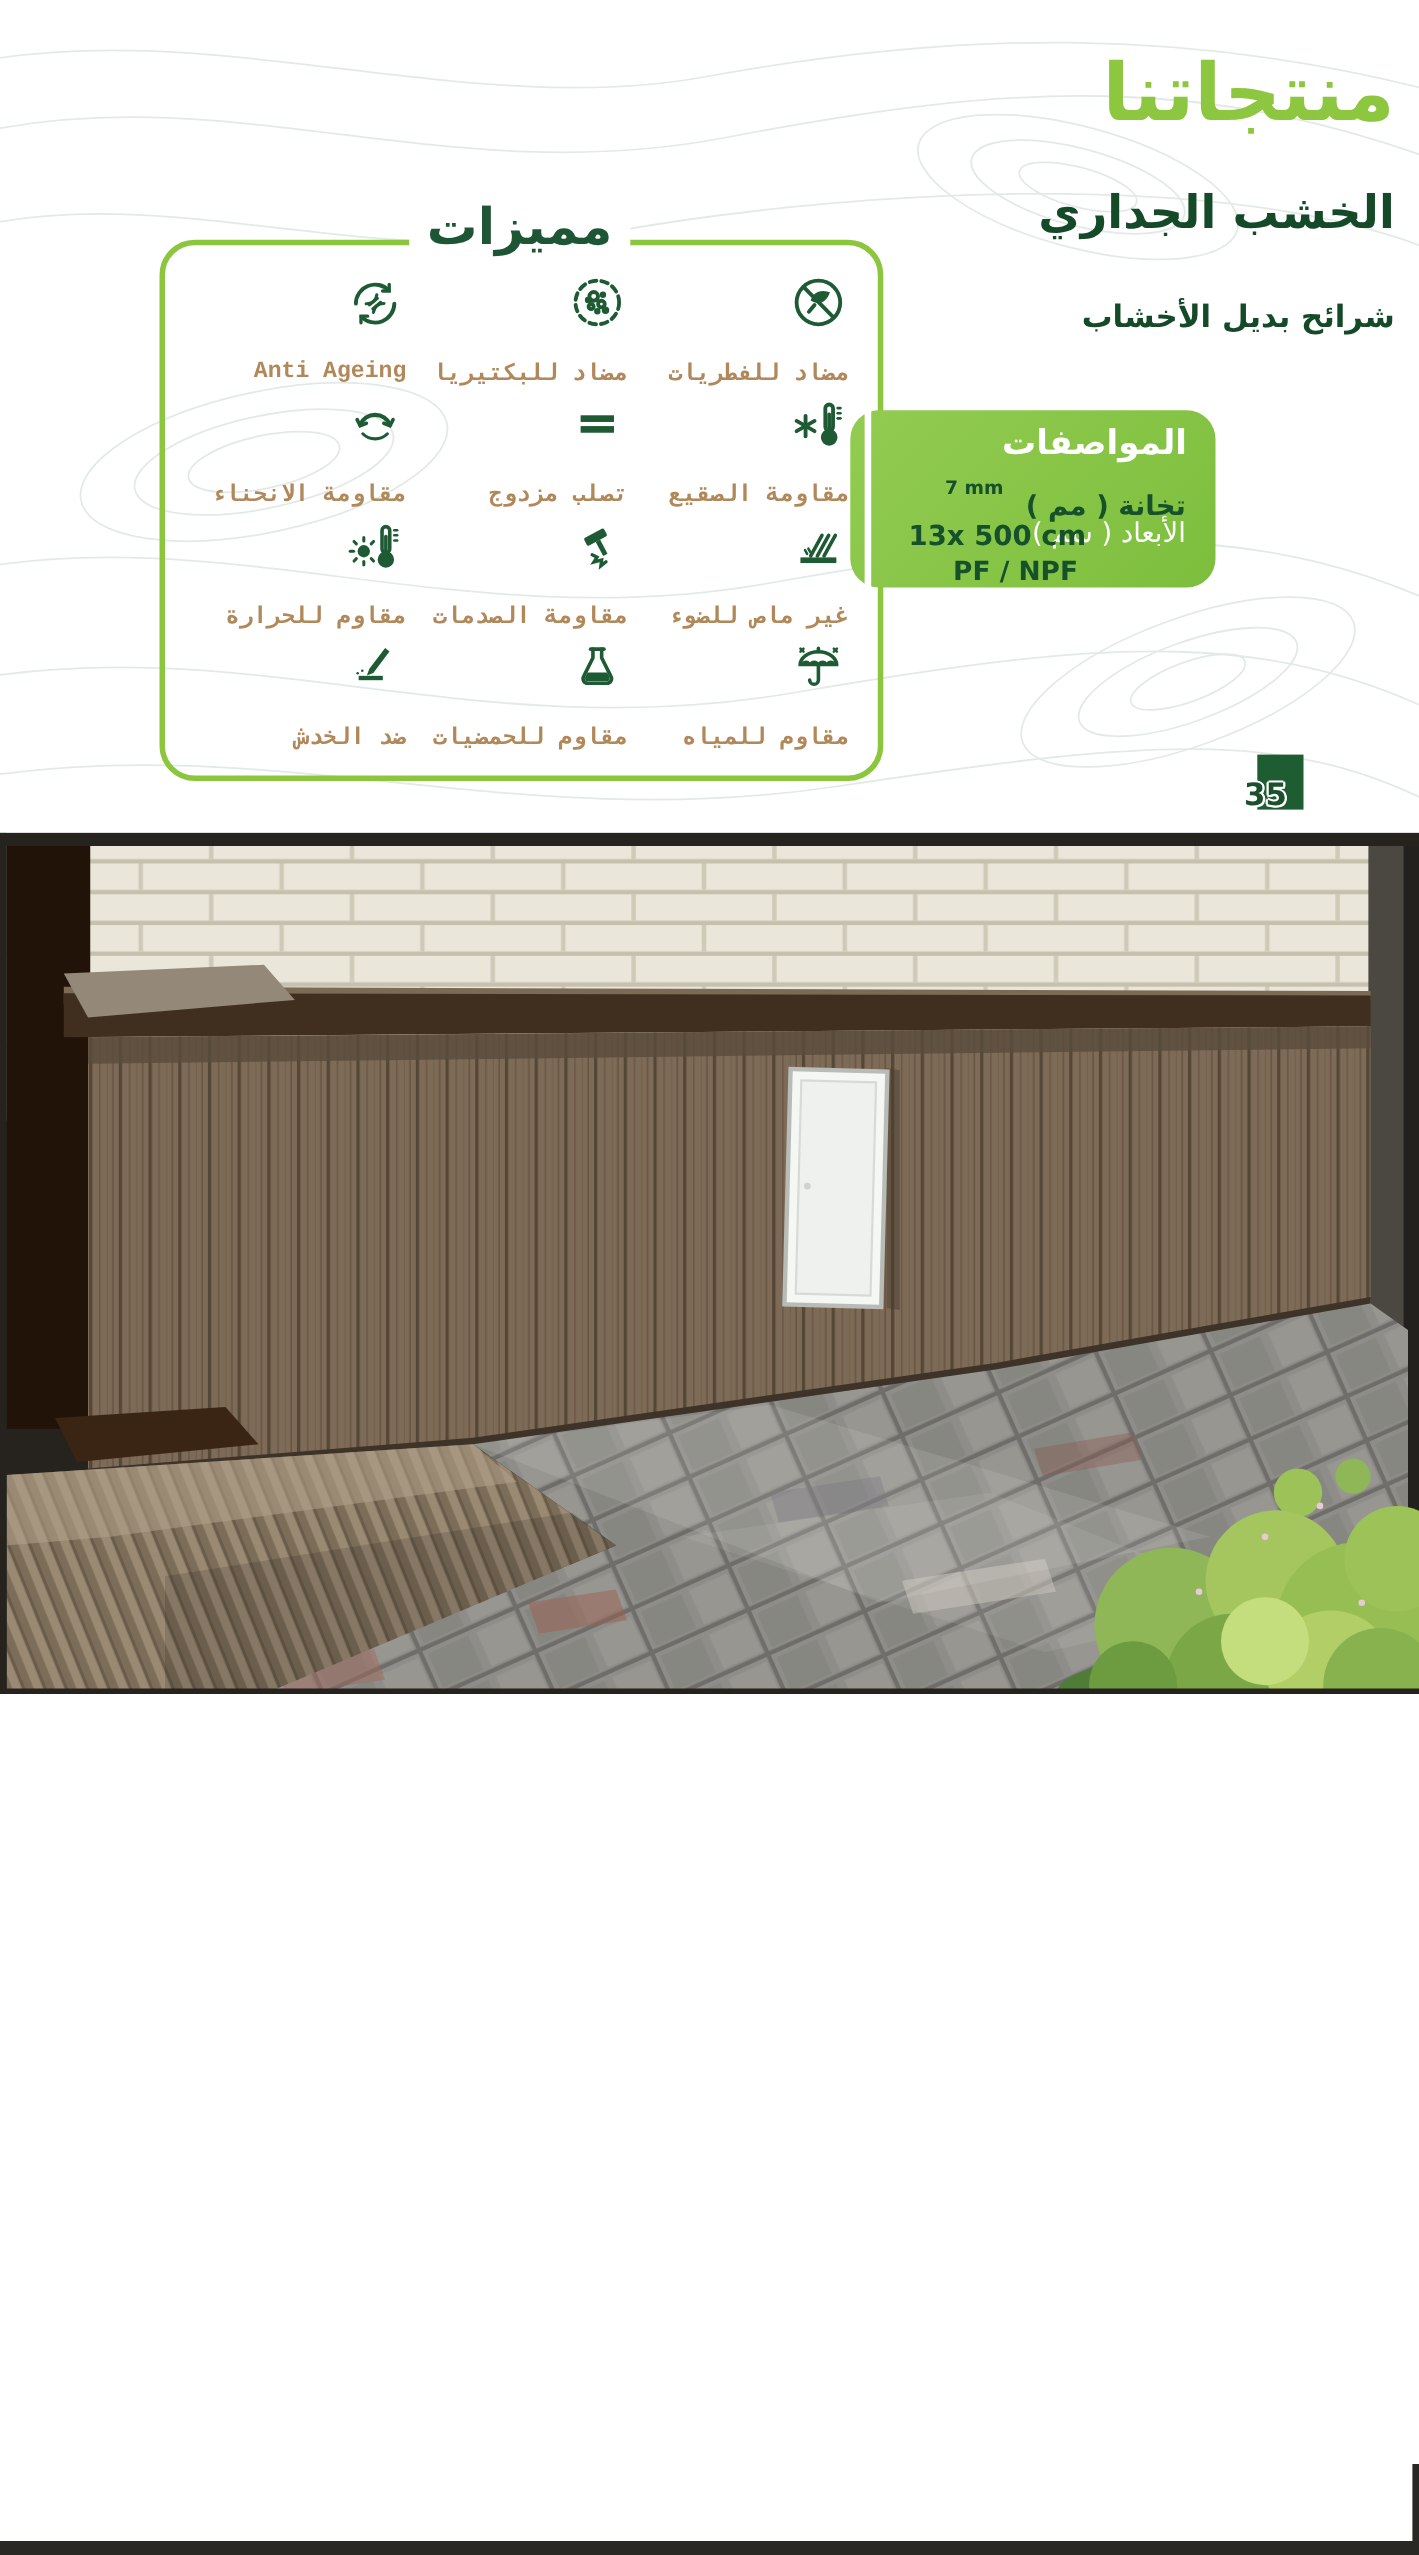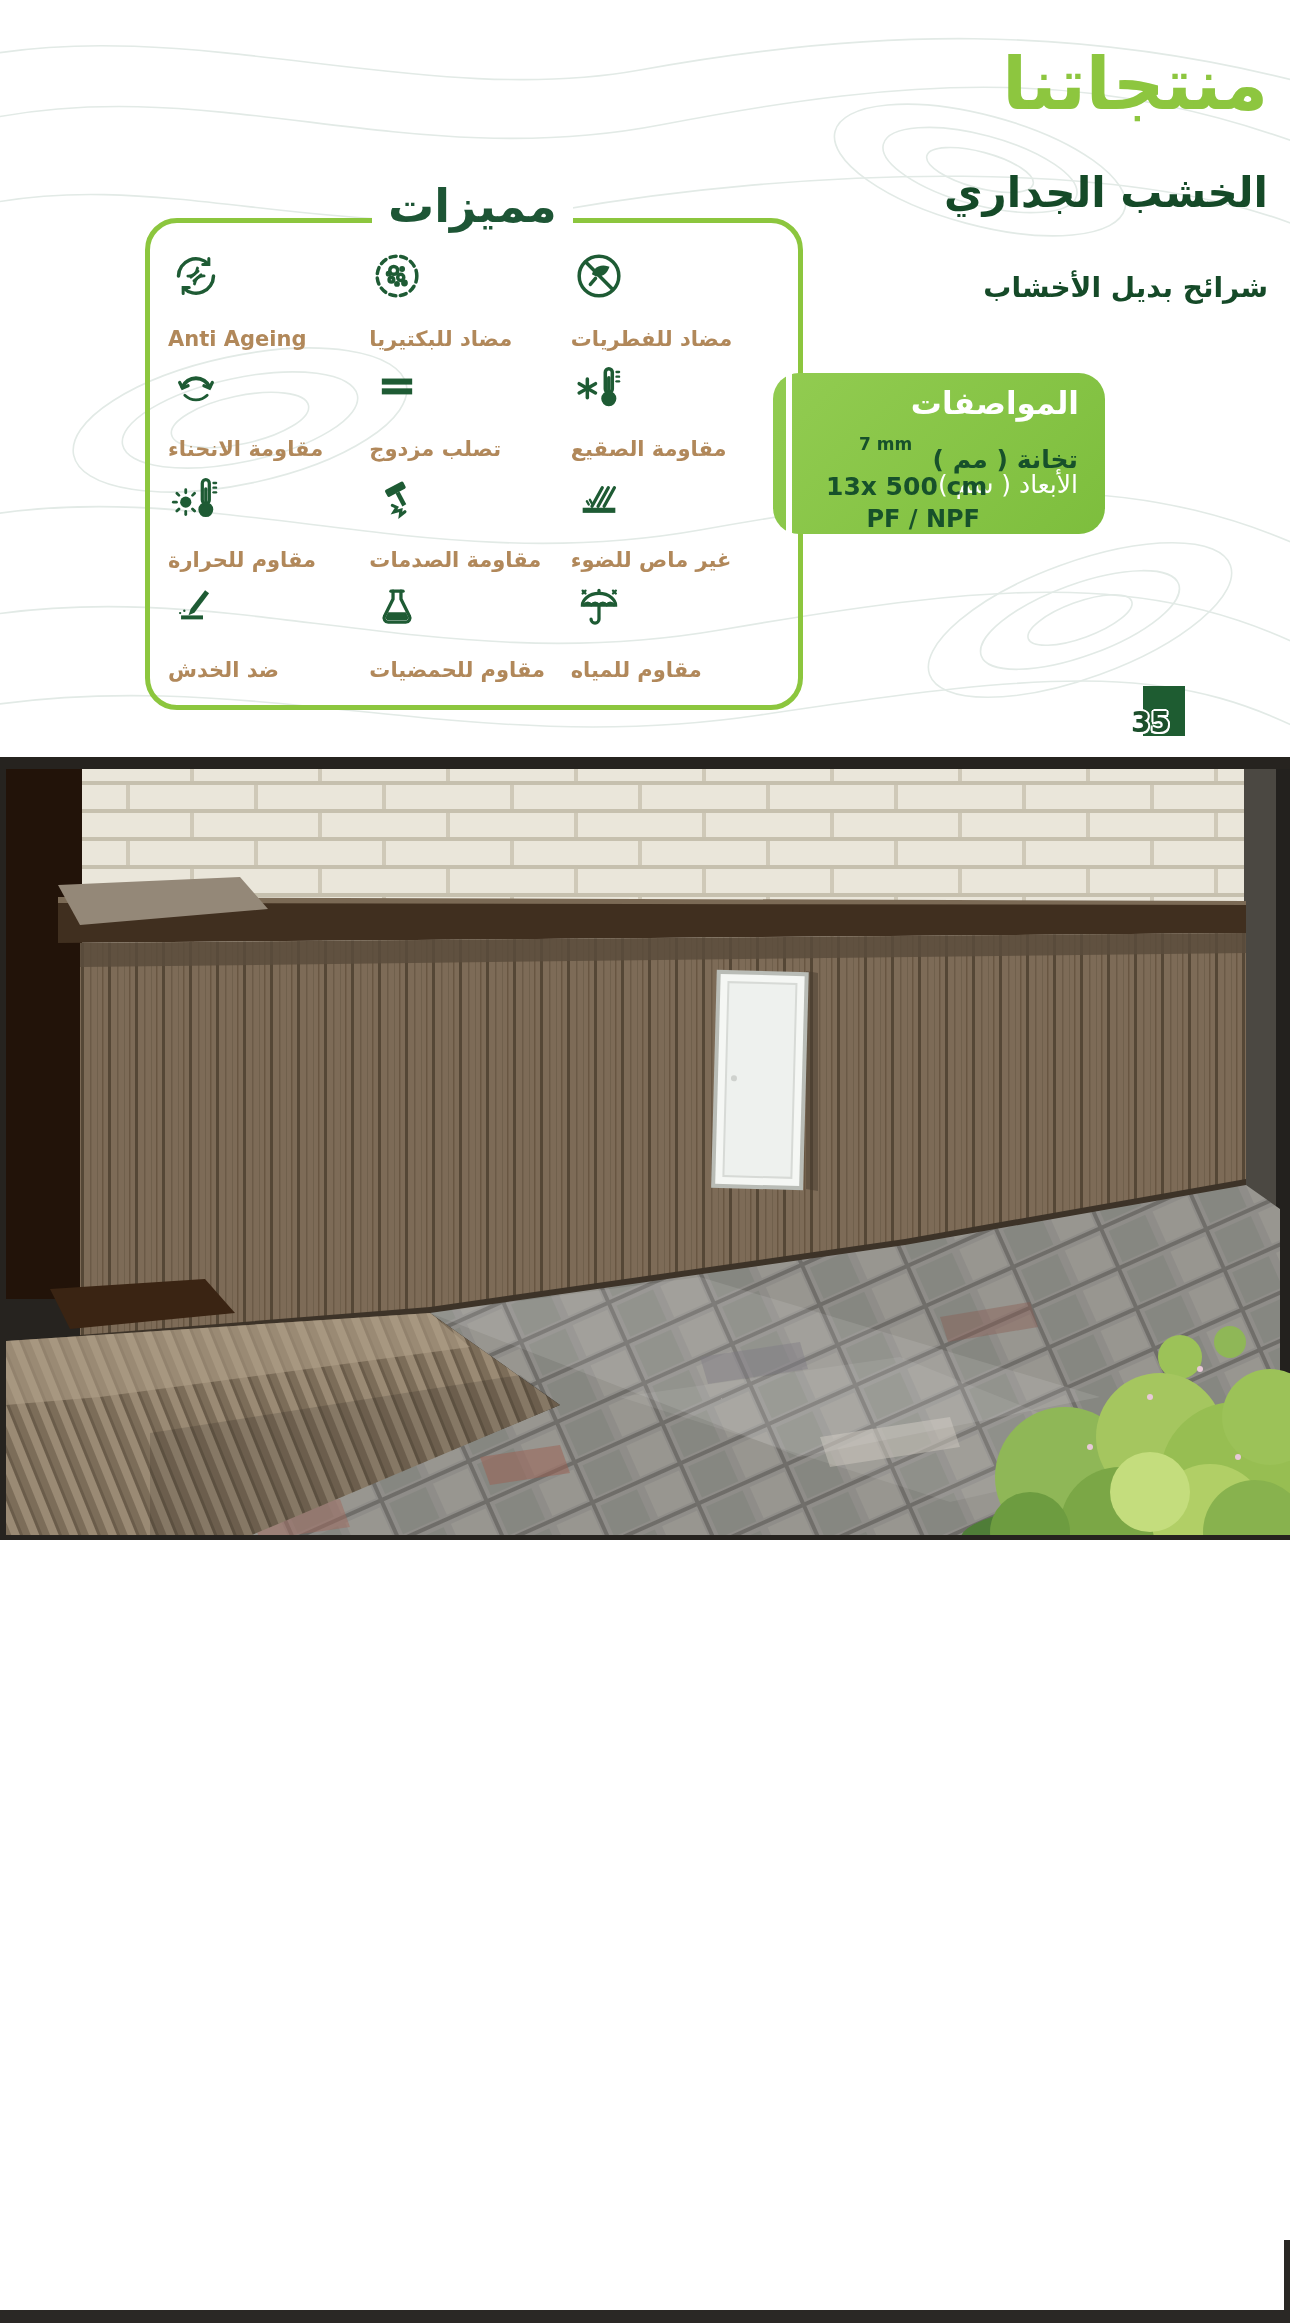--- a/index.html
+++ b/index.html
@@ -14,21 +14,21 @@
   .tagline{position:absolute;top:230px;right:22px;font-size:28px;font-weight:bold;color:#154a28;z-index:2;margin-top:41px;}
 
   
   .features-box{position:absolute;left:145px;top:218px;width:648px;height:482px;
     border:5px solid #8cc63e;border-radius:32px;z-index:1;background:transparent;}
   .features-title{position:absolute;left:372px;top:176px;z-index:3;background:#fff;
     padding:0 16px;font-size:46px;font-weight:bold;color:#1d5535;line-height:60px;}
   .features-grid{position:absolute;left:168px;top:244px;width:604px;height:442px;
     display:grid;grid-template-columns:repeat(3,1fr);grid-template-rows:repeat(4,1fr);
     direction:rtl;z-index:2;}
-  .feat{display:flex;flex-direction:column;align-items:flex-end;justify-content:center;gap:23px;}
+  .feat{display:flex;flex-direction:column;align-items:flex-start;justify-content:center;gap:23px;font-family:Liberation Mono, monospace;}
   .ficon{width:56px;height:56px;display:block;}
   .ficon svg{width:56px;height:56px;display:block;}
   .flabel{font-size:21px;font-weight:bold;color:#b1885a;white-space:nowrap;}
 
   
   .spec-box{position:absolute;left:773px;top:373px;width:332px;height:161px;
     background:linear-gradient(135deg,#92cc51,#7dbe3d);border-radius:26px;z-index:3;}
   .spec-divider{position:absolute;left:13px;top:0;width:6px;height:161px;background:#fff;}
   .spec-title{position:absolute;right:26px;top:12px;font-size:31px;font-weight:bold;color:#fff;}
   .spec-label-1{position:absolute;right:27px;top:72px;font-size:25px;font-weight:bold;color:#17512b;}

